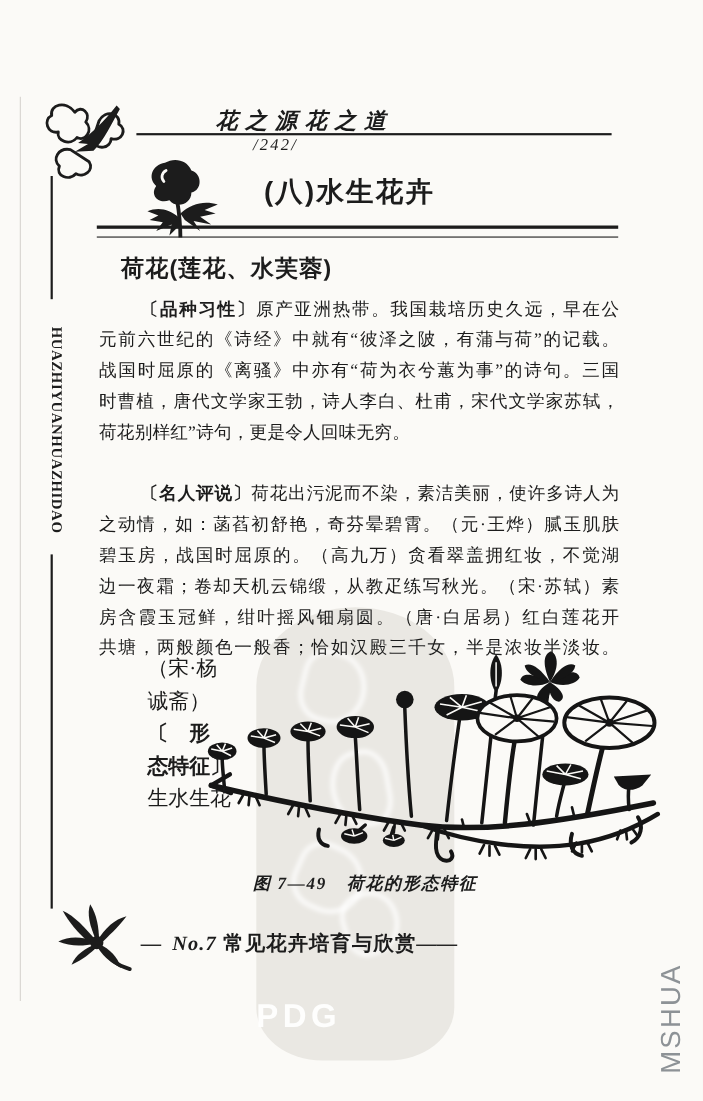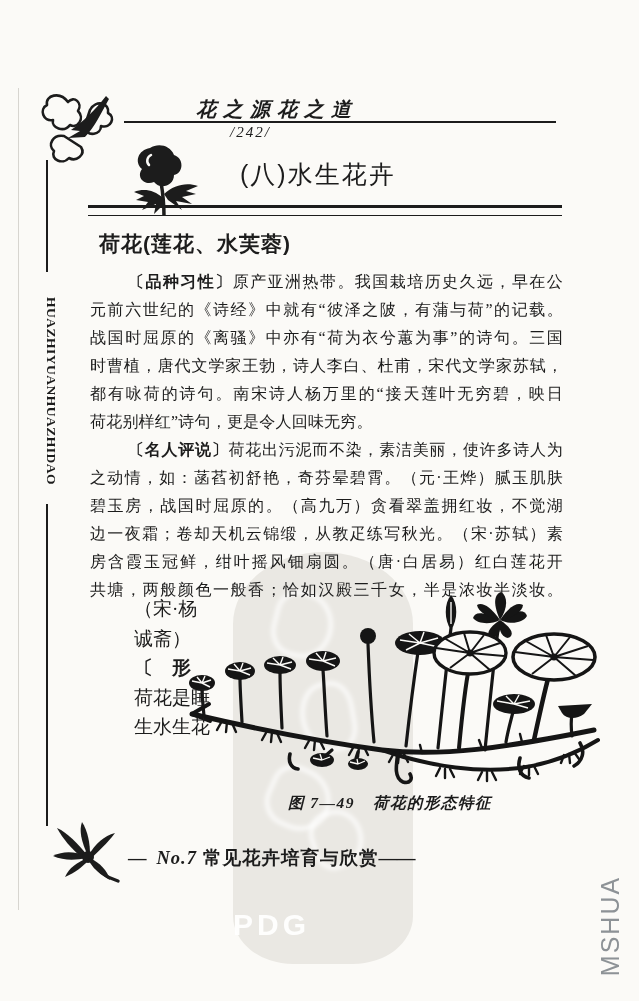--- a/index.html
+++ b/index.html
@@ -50,29 +50,29 @@
 
   
   .icon{position:absolute;z-index:3;}
   .icon-corner{left:38px;top:86px;width:78px;height:78px;}
   .icon-section{left:130px;top:142px;width:72px;height:76px;}
   .icon-footer{left:50px;top:820px;width:76px;height:72px;}
 
   
   .section-title{
     position:absolute;left:240px;top:158px;width:280px;
-    font-size:25px;font-weight:normal;letter-spacing:2px;white-space:nowrap;z-index:3;
+    font-size:25px;font-weight:bold;letter-spacing:2px;white-space:nowrap;z-index:3;
     font-family:"Liberation Sans", sans-serif;
   }
   .double-rule{
     position:absolute;left:88px;top:205px;width:474px;height:7px;z-index:3;
     border-top:3px solid #1c1c1c;border-bottom:1px solid #1c1c1c;
   }
   .article-heading{
-    position:absolute;left:99px;top:230px;font-size:21px;font-weight:bold;
+    position:absolute;left:110px;top:230px;font-size:21px;font-weight:bold;
     letter-spacing:1px;white-space:nowrap;z-index:3;
     font-family:"Liberation Sans", sans-serif;
   }
 
   
   .para{position:absolute;left:90px;width:473px;z-index:3;font-size:16px;}
   .para .ln{
     height:28px;line-height:28px;text-align:justify;text-align-last:justify;
     white-space:nowrap;letter-spacing:.2px;
   }
@@ -87,21 +87,21 @@
     height:29.5px;line-height:29.5px;text-align:justify;text-align-last:justify;white-space:nowrap;margin-left:44px;
   }
   .leftcol .bold{font-weight:bold;}
 
   
   .figure{position:absolute;left:182px;top:590px;width:428px;height:200px;z-index:2;}
   .figure svg{width:100%;height:100%;}
   .fig-caption{
     position:absolute;left:230px;top:793px;width:320px;z-index:3;
     font-size:15.5px;font-weight:bold;font-style:italic;letter-spacing:1.5px;
-    text-align:center;white-space:nowrap;
+    text-align:left;white-space:nowrap;
   }
   .fig-caption .gap{display:inline-block;width:18px;}
 
   
   .footer{
     position:absolute;left:128px;top:845px;z-index:3;font-size:18.5px;
     white-space:nowrap;letter-spacing:1px;
   }
   .footer .dash{font-weight:bold;letter-spacing:0;}
   .footer .no{font-style:italic;font-weight:bold;padding:0 6px 0 10px;}
@@ -162,38 +162,37 @@
   <div class="section-title">(八)水生花卉</div>
   <div class="double-rule"></div>
 
   <div class="article-heading">荷花(莲花、水芙蓉)</div>
 
   <div class="para p1">
     <div class="ln first"><span class="lbl">〔品种习性〕</span><span>原产亚洲热带。我国栽培历史久远，早在公</span></div>
     <div class="ln">元前六世纪的《诗经》中就有“彼泽之陂，有蒲与荷”的记载。</div>
     <div class="ln">战国时屈原的《离骚》中亦有“荷为衣兮蕙为事”的诗句。三国</div>
     <div class="ln">时曹植，唐代文学家王勃，诗人李白、杜甫，宋代文学家苏轼，</div>
-    <div class="ln">都有咏荷的诗句。南宋诗人杨万里的“接天莲叶无穷碧，映日</div>
     <div class="ln noju">荷花别样红”诗句，更是令人回味无穷。</div>
   </div>
 
   <div class="para p2">
     <div class="ln first"><span class="lbl">〔名人评说〕</span><span>荷花出污泥而不染，素洁美丽，使许多诗人为</span></div>
     <div class="ln">之动情，如：菡萏初舒艳，奇芬晕碧霄。（元·王烨）腻玉肌肤</div>
     <div class="ln">碧玉房，战国时屈原的。（高九万）贪看翠盖拥红妆，不觉湖</div>
     <div class="ln">边一夜霜；卷却天机云锦缎，从教疋练写秋光。（宋·苏轼）素</div>
     <div class="ln">房含霞玉冠鲜，绀叶摇风钿扇圆。（唐·白居易）红白莲花开</div>
     <div class="ln">共塘，两般颜色一般香；恰如汉殿三千女，半是浓妆半淡妆。</div>
   </div>
 
   <div class="leftcol">
     <div class="ln">（宋·杨</div>
     <div class="ln">诚斋）</div>
     <div class="ln bold">〔 形</div>
-    <div class="ln">荷花是睡</div>
+    <div class="ln bold">态特征〕</div>
     <div class="ln">生水生花</div>
   </div>
 
   <div class="figure">
     <svg viewBox="0 0 428 200">
       <g stroke="#151515" fill="none" stroke-linecap="round">
 
         <path d="M10 124 C 70 138 140 152 200 160 C 260 167 322 158 412 140" stroke-width="5"></path>
         <path d="M200 160 C 248 177 300 184 344 177 C 374 172 398 161 416 150" stroke-width="4"></path>
         <path d="M10 124 L 27 114 M10 124 L 28 131" stroke-width="4"></path>

